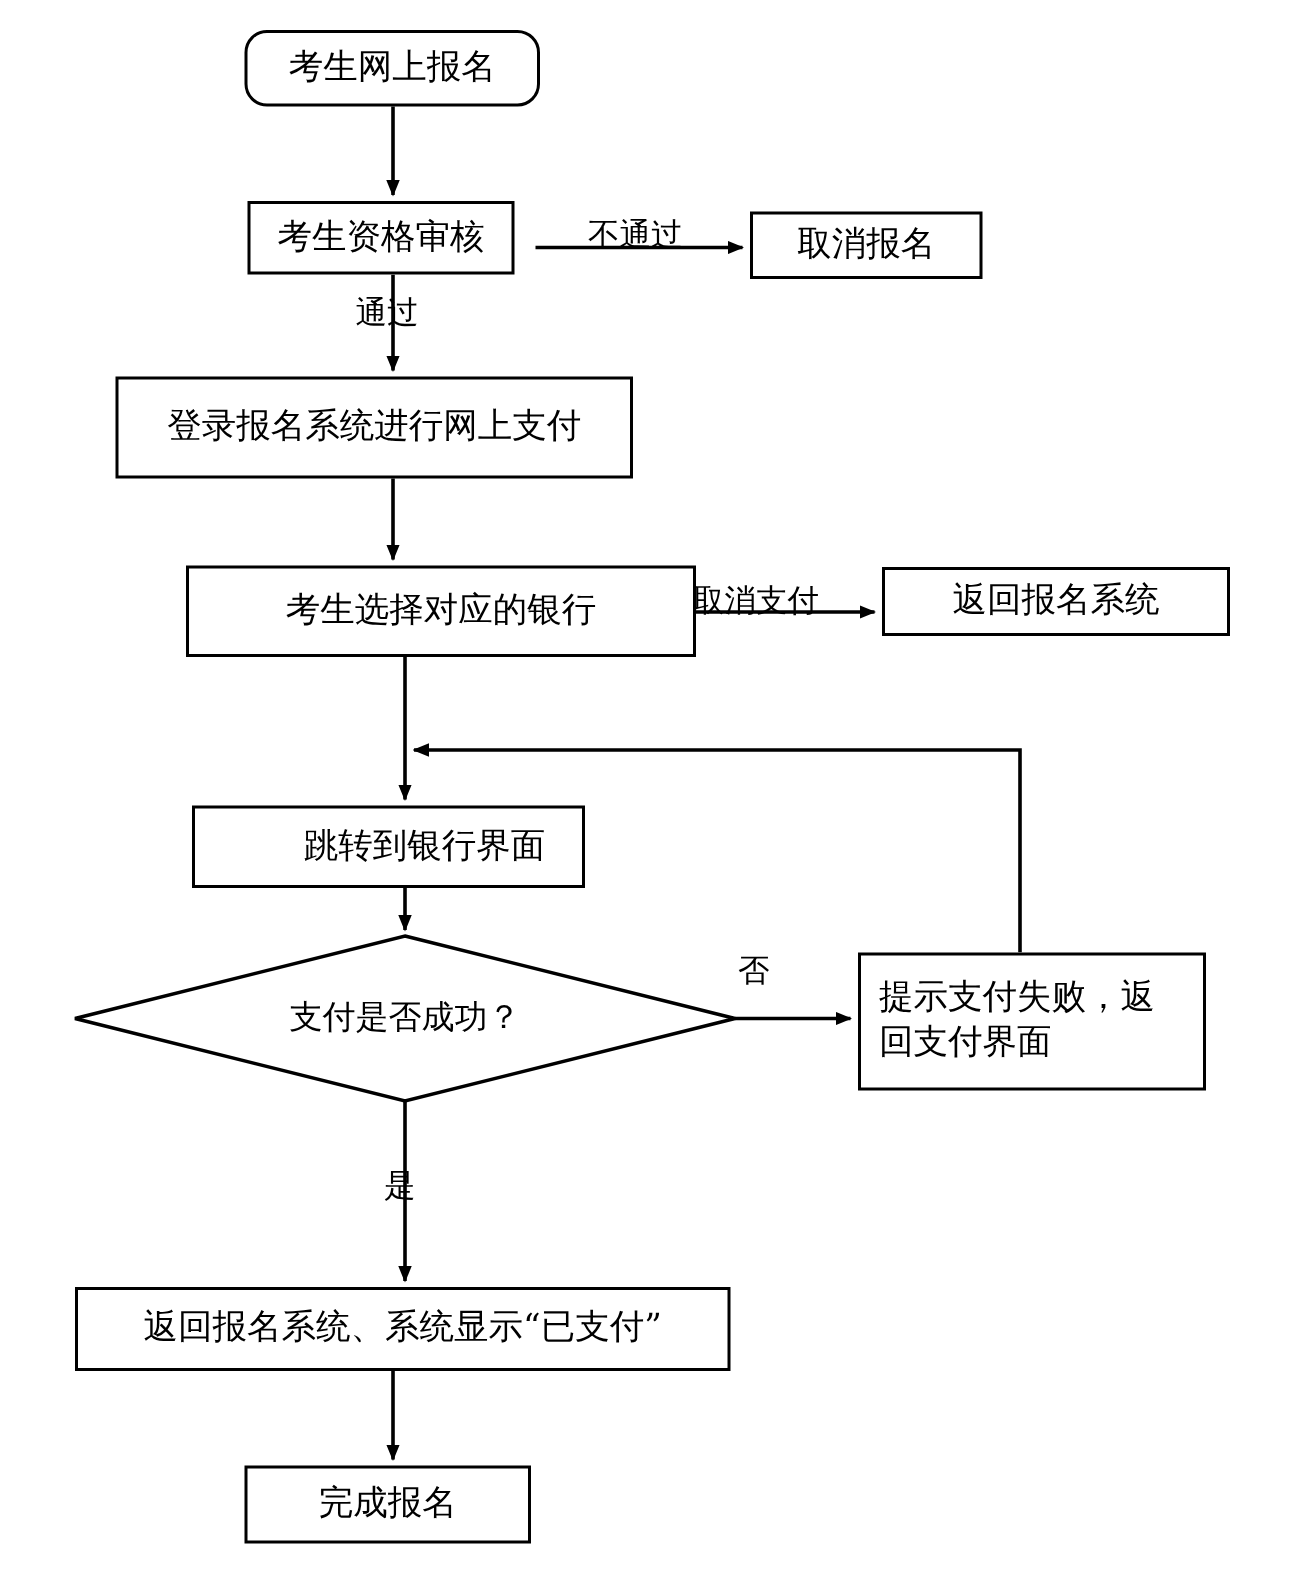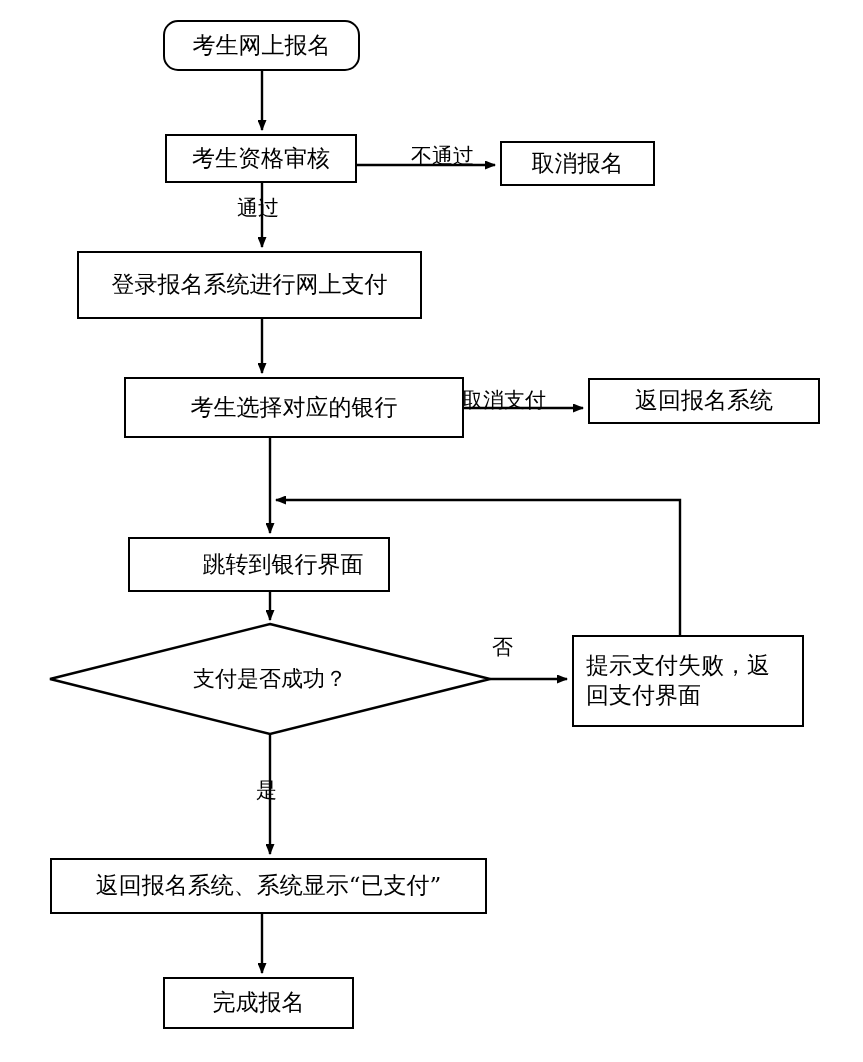--- a/index.html
+++ b/index.html
@@ -97,21 +97,21 @@
       <line x1="262" y1="914" x2="262" y2="973" marker-end="url(#arrowhead)"></line>
 
       <polygon points="270,624 490,679 270,734 50,679" fill="#ffffff" stroke="#000000" stroke-width="2.4"></polygon>
     </g>
   </svg>
 
   <div class="node process" style="left:163px; top:20px; width:197px; height:51px;border-radius:15px;">
     <span>考生网上报名</span>
   </div>
 
-  <div class="node process" style="left:165px; top:134px; width:192px; height:49px;">
+  <div class="node process" style="left:165px; top:134px; width:178px; height:49px;">
     <span>考生资格审核</span>
   </div>
 
   <div class="node process" style="left:500px; top:141px; width:155px; height:45px;">
     <span>取消报名</span>
   </div>
 
   <div class="node process" style="left:77px; top:251px; width:345px; height:68px;">
     <span>登录报名系统进行网上支付</span>
   </div>
@@ -137,21 +137,21 @@
   </div>
 
   <div class="node process" style="left:50px; top:858px; width:437px; height:56px;">
     <span>返回报名系统、系统显示“已支付”</span>
   </div>
 
   <div class="node process" style="left:163px; top:977px; width:191px; height:52px;">
     <span>完成报名</span>
   </div>
 
-  <div class="edge-label" style="left:411px; top:146px;">不通过</div>
+  <div class="edge-label" style="left:392px; top:146px;">不通过</div>
 
   <div class="edge-label" style="left:237px; top:198px;">通过</div>
 
   <div class="edge-label" style="left:462px; top:390px;">取消支付</div>
 
   <div class="edge-label" style="left:492px; top:637px;">否</div>
 
   <div class="edge-label" style="left:256px; top:780px;">是</div>
 
 </div>

